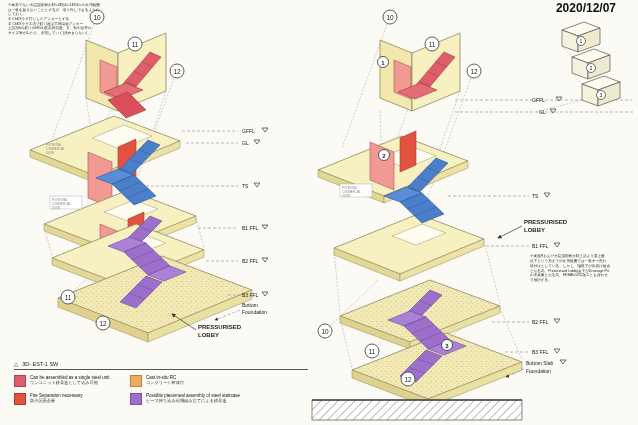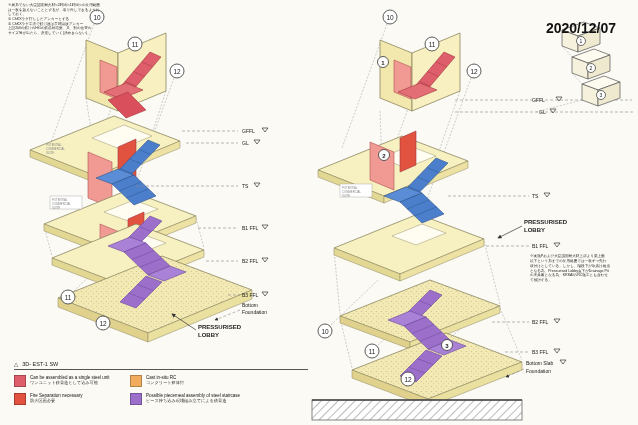--- a/index.html
+++ b/index.html
@@ -12,21 +12,21 @@
   .lob{font-size:6px;font-weight:bold;}
   .stg{font-size:6px;text-anchor:middle;font-weight:bold;}
   .min{font-size:5px;text-anchor:middle;}
   .tin{font-size:2.8px;fill:#888;}
   .dash{stroke:#8a8a8a;stroke-width:0.6;stroke-dasharray:3 2;fill:none;}
   .dash2{stroke:#9a9a9a;stroke-width:0.5;stroke-dasharray:2 1.5;fill:none;}
   .pl{stroke:#8C8660;stroke-width:0.8;}
   .th{stroke:#8C8660;stroke-width:0.5;}
   .wh{fill:#FFFDF2;stroke:#9a946e;stroke-width:0.5;}
   .tri{fill:none;stroke:#333;stroke-width:0.7;}
-  .date{position:absolute;right:22px;top:20px;font-size:14px;font-weight:bold;color:#111;}
+  .date{position:absolute;right:22px;top:1px;font-size:12px;font-weight:bold;color:#111;}
   .notes-l{position:absolute;left:8px;top:3px;width:104px;font-size:3.6px;line-height:1.3;color:#222;}
   .notes-r{position:absolute;left:530px;top:254px;width:104px;font-size:3.6px;line-height:1.35;color:#222;}
   .legend{position:absolute;left:14px;top:361px;width:294px;}
   .legend-title{display:flex;gap:4px;align-items:center;font-size:5.5px;color:#222;border-bottom:0.8px solid #555;padding-bottom:2px;}
   .legend-grid{display:grid;grid-template-columns:116px 176px;row-gap:6px;margin-top:5px;}
   .legend-item{display:flex;gap:4px;}
   .swatch{width:10px;height:10px;flex:none;border:0.5px solid rgba(0,0,0,0.25);}
   .li-en{font-size:4.5px;line-height:1.15;color:#111;}
   .li-jp{font-size:4.2px;line-height:1.2;color:#333;}
 </style>

